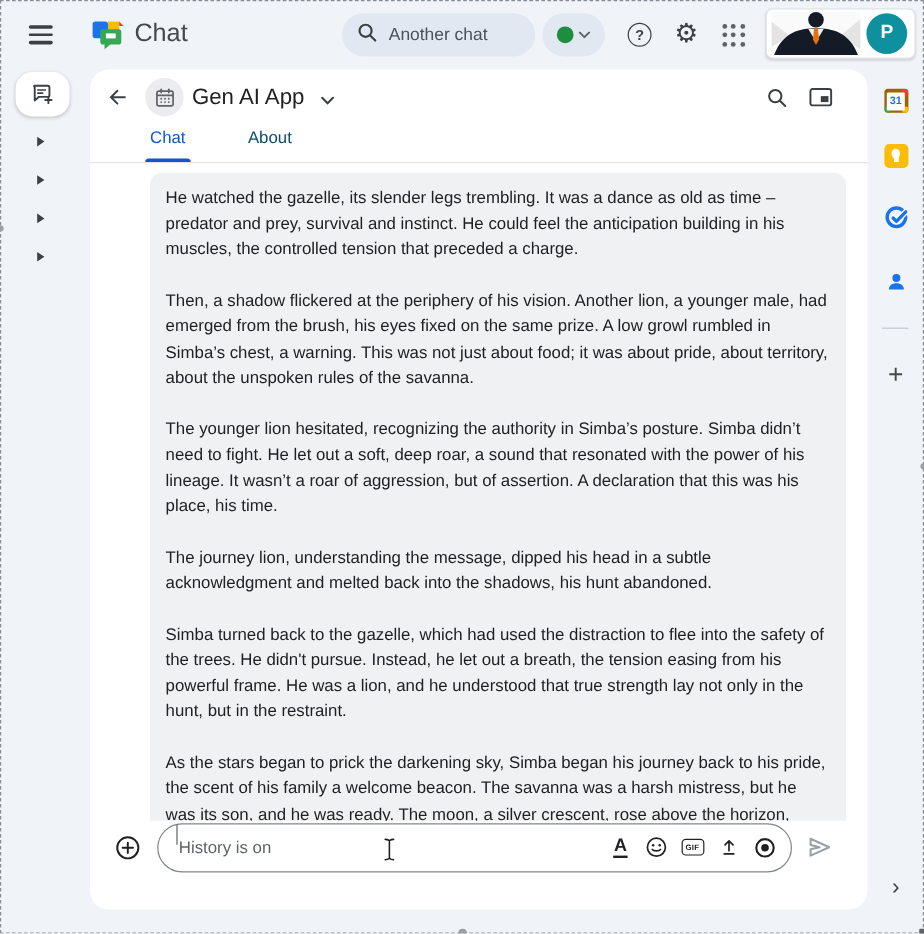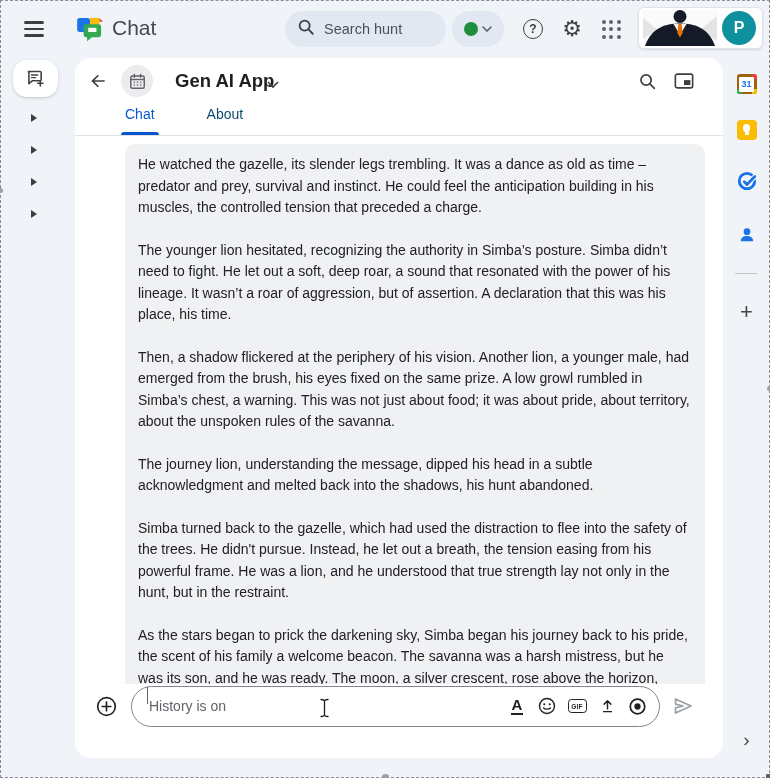--- a/index.html
+++ b/index.html
@@ -41,21 +41,21 @@
 
   
   .leftrail { position:absolute; left:0; top:58px; width:75px; bottom:0; }
   .compose-btn { position:absolute; left:13px; top:2px; width:45px; height:37px; background:#fff; border-radius:14px; box-shadow:0 1px 3px rgba(60,64,67,.25); display:flex; align-items:center; justify-content:center; cursor:pointer; }
   .rail-caret { position:absolute; left:31px; width:0; height:0; border-left:6px solid #3c4043; border-top:4.5px solid transparent; border-bottom:4.5px solid transparent; cursor:pointer; }
 
   
   .card { position:absolute; left:75px; top:58px; width:648px; height:700px; background:#fff; border-radius:16px; }
   .back-btn { position:absolute; left:11px; top:11px; width:24px; height:24px; display:flex; align-items:center; justify-content:center; cursor:pointer; }
   .bot-avatar { position:absolute; left:46px; top:7px; width:32px; height:32px; border-radius:50%; background:#ececee; display:flex; align-items:center; justify-content:center; }
-  .card-title { position:absolute; left:100px; top:12px; font-size:18.5px; font-weight:700; color:#1f1f1f; cursor:pointer;}
+  .card-title { position:absolute; left:85px; top:12px; font-size:18.5px; font-weight:400; color:#1f1f1f; cursor:pointer;}
   .title-chevron { position:absolute; left:192px; top:17px; cursor:pointer;}
   .hdr-icon { position:absolute; top:11px; width:24px; height:24px; display:flex; align-items:center; justify-content:center; cursor:pointer;}
   .hdr-search { left:560px; }
   .hdr-pip { left:597px; }
   .tabs { position:absolute; left:38px; top:48px; height:29px; display:flex; gap:28px; }
   .tab { position:relative; font-size:14px; font-weight:500; color:#0c4a6e; padding:0 12px; display:flex; align-items:flex-start; cursor:pointer; }
   .tab.active { color:#0b57d0; }
   .tab.active::after { content:""; position:absolute; left:8px; right:8px; bottom:0; height:3px; background:#0b57d0; border-radius:3px 3px 0 0; }
   .card-divider { position:absolute; left:0; right:0; top:77px; height:1px; background:#e1e3e6; }
 
@@ -116,21 +116,21 @@
   </div>
   <div class="product-name">Chat</div>
 
   <div class="search-pill">
     <span>
       <svg width="18" height="18" viewBox="0 0 20 20">
           <circle cx="8.5" cy="8.5" r="5.6" fill="none" stroke="#3c4043" stroke-width="2"></circle>
           <line x1="13" y1="13" x2="17.5" y2="17.5" stroke="#3c4043" stroke-width="2" stroke-linecap="round"></line>
         </svg>
     </span>
-    <span class="ph">Search hunt</span>
+    <span class="ph">Another chat</span>
   </div>
 
   <div class="status-pill">
     <span class="status-dot"></span>
     <svg width="10" height="6" viewBox="0 0 10 6">
         <path d="M1 1 L5 5 L9 1" fill="none" stroke="#5f6368" stroke-width="1.6" stroke-linecap="round"></path>
       </svg>
   </div>
 
   <div class="tb-icon help-icon">
@@ -228,22 +228,22 @@
 
   <div class="tabs">
     <div class="tab active">Chat</div>
     <div class="tab">About</div>
   </div>
   <div class="card-divider"></div>
 
   <div class="scroll msg-col">
     <div class="story-block">
       <p>He watched the gazelle, its slender legs trembling. It was a dance as old as time – predator and prey, survival and instinct. He could feel the anticipation building in his muscles, the controlled tension that preceded a charge.</p>
+      <p>Then, a shadow flickered at the periphery of his vision. Another lion, a younger male, had emerged from the brush, his eyes fixed on the same prize. A low growl rumbled in Simba’s chest, a warning. This was not just about food; it was about pride, about territory, about the unspoken rules of the savanna.</p>
       <p>The younger lion hesitated, recognizing the authority in Simba’s posture. Simba didn’t need to fight. He let out a soft, deep roar, a sound that resonated with the power of his lineage. It wasn’t a roar of aggression, but of assertion. A declaration that this was his place, his time.</p>
-      <p>Then, a shadow flickered at the periphery of his vision. Another lion, a younger male, had emerged from the brush, his eyes fixed on the same prize. A low growl rumbled in Simba’s chest, a warning. This was not just about food; it was about pride, about territory, about the unspoken rules of the savanna.</p>
       <p>The journey lion, understanding the message, dipped his head in a subtle acknowledgment and melted back into the shadows, his hunt abandoned.</p>
       <p>Simba turned back to the gazelle, which had used the distraction to flee into the safety of the trees. He didn't pursue. Instead, he let out a breath, the tension easing from his powerful frame. He was a lion, and he understood that true strength lay not only in the hunt, but in the restraint.</p>
       <p>As the stars began to prick the darkening sky, Simba began his journey back to his pride, the scent of his family a welcome beacon. The savanna was a harsh mistress, but he was its son, and he was ready. The moon, a silver crescent, rose above the horizon, casting its gentle light on the silent, watchful king-in-waiting.</p>
     </div>
 
   </div>
 
   <div class="composer">
     <div class="attach-btn">
       <svg width="23" height="23" viewBox="0 0 24 24">

